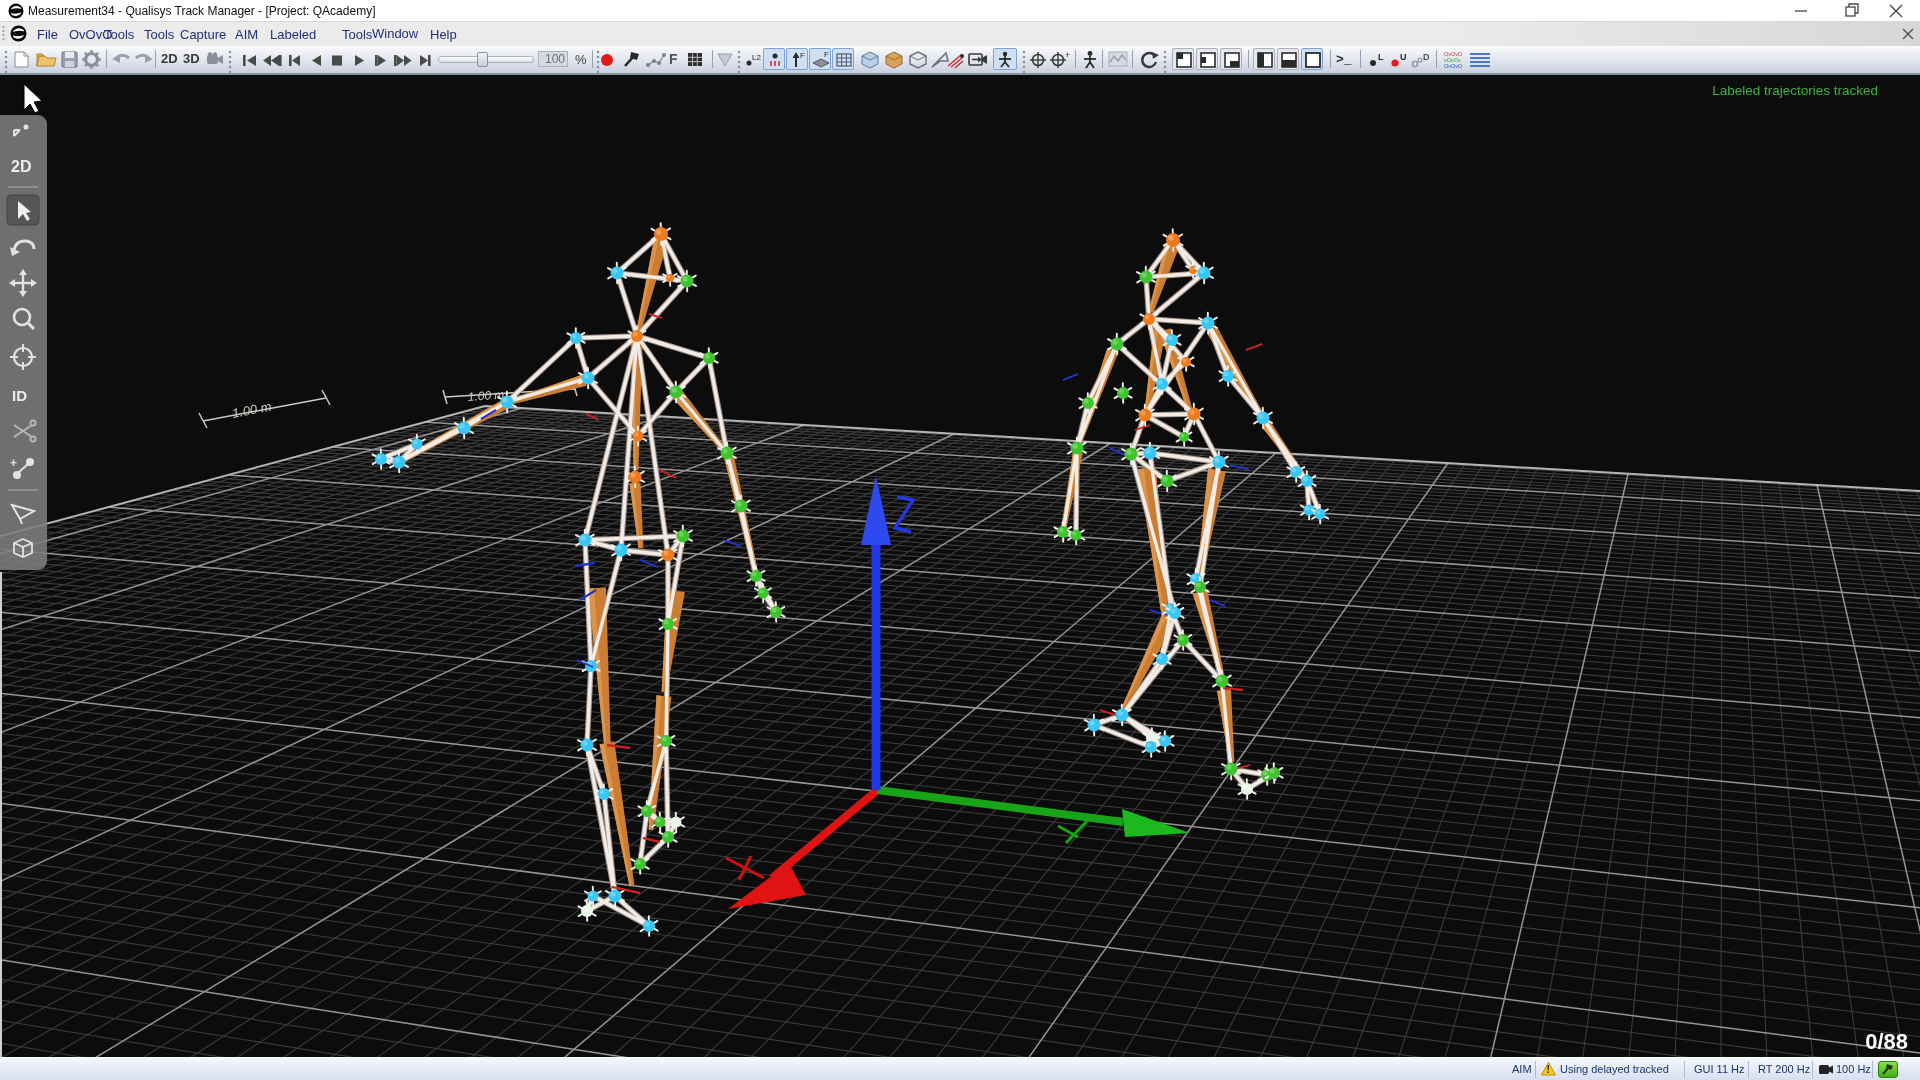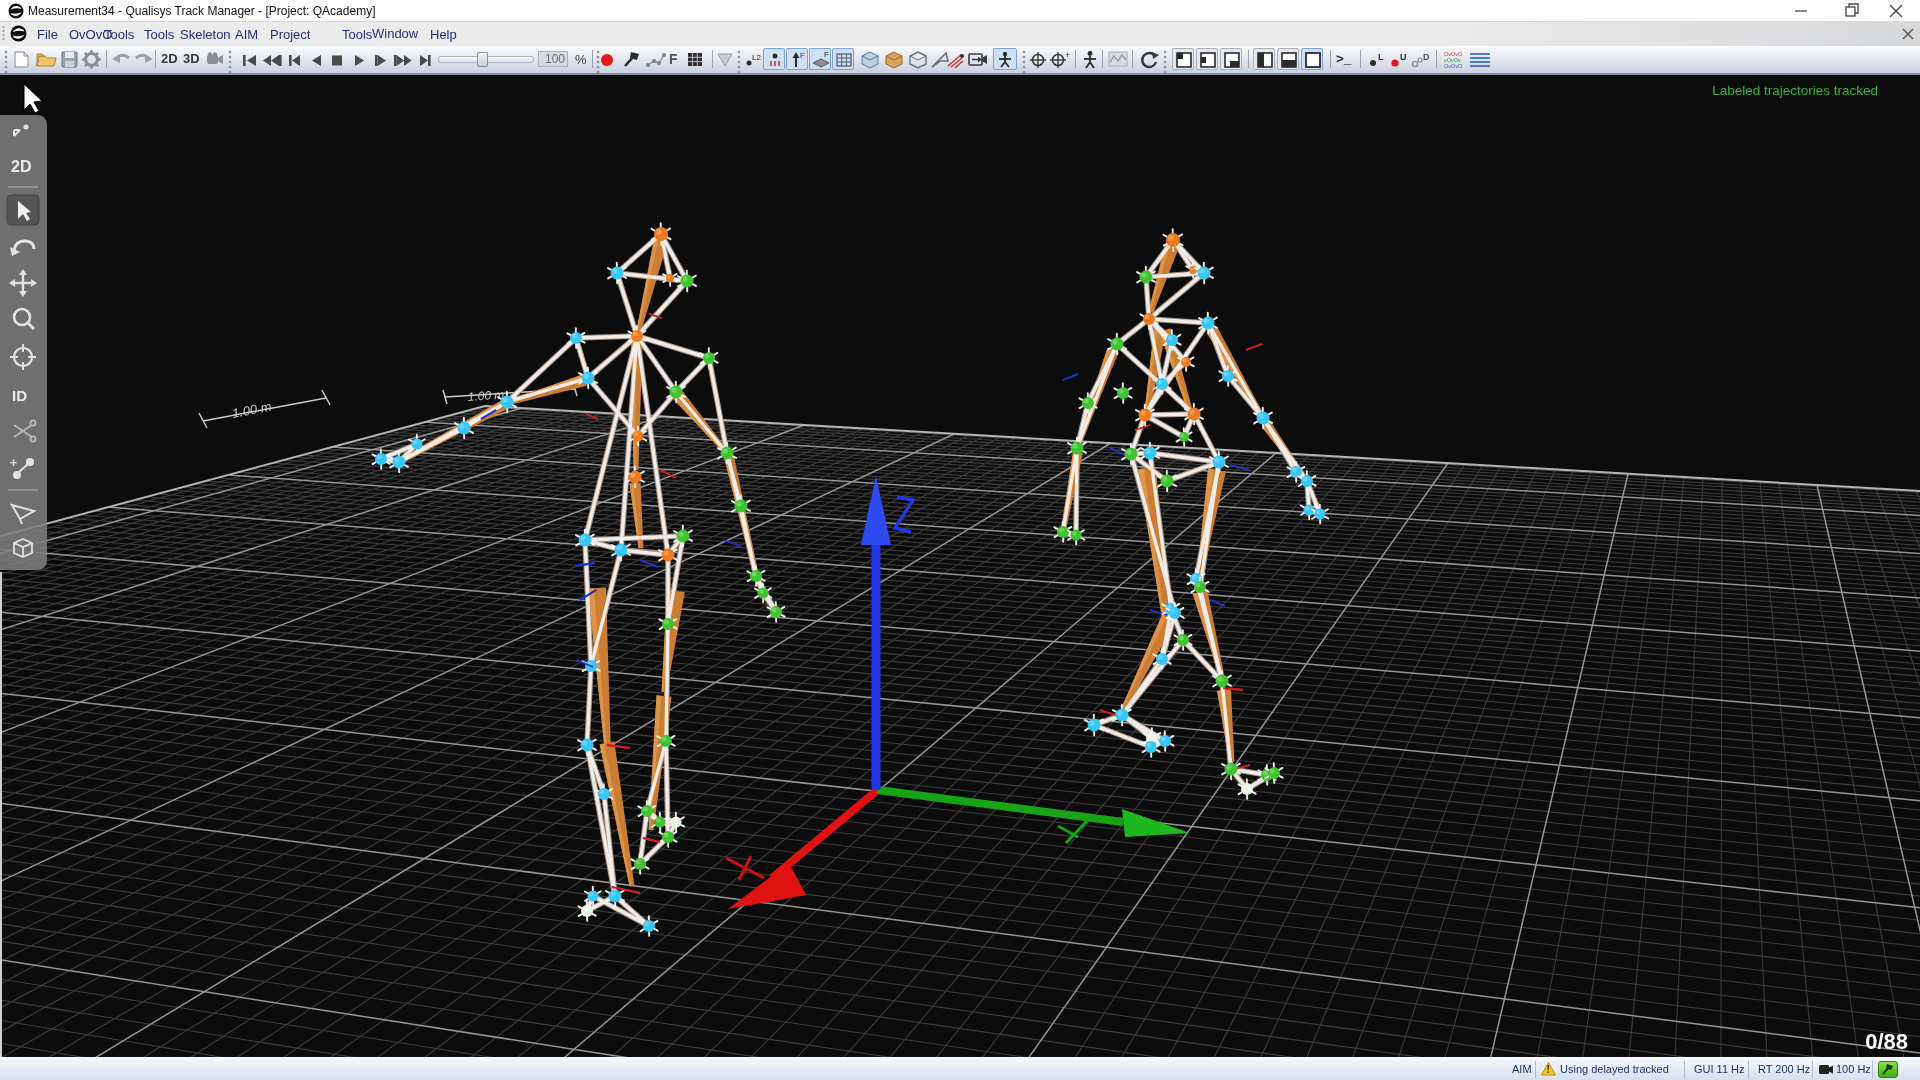--- a/index.html
+++ b/index.html
@@ -38,23 +38,23 @@
     </svg>
  <svg width="17" height="17" style="position:absolute;left:10px;top:3px">
       <circle cx="8.5" cy="8.5" r="8" fill="#0a0a0a"></circle>
       <path d="M 2.8 7 Q 5.3 2.7 10.6 3.4 Q 13.8 4 14.3 6.4 Q 9.5 4.8 2.8 7 Z" fill="#fff"></path>
       <path d="M 14.3 10 Q 11.7 14.3 6.4 13.6 Q 3.2 13 2.7 10.6 Q 7.5 12.2 14.3 10 Z" fill="#fff"></path>
     </svg>
  <span style="position:absolute;left:37px;top:5px;font:13px 'Liberation Sans';color:#20307a">File</span>
     <span style="position:absolute;left:69px;top:5px;font:13px 'Liberation Sans';color:#20307a">OvOvO</span>
     <span style="position:absolute;left:104px;top:5px;font:13px 'Liberation Sans';color:#20307a">Tools</span>
     <span style="position:absolute;left:144px;top:5px;font:13px 'Liberation Sans';color:#20307a">Tools</span>
-    <span style="position:absolute;left:180px;top:5px;font:13px 'Liberation Sans';color:#20307a">Skeleton</span>
+    <span style="position:absolute;left:180px;top:5px;font:13px 'Liberation Sans';color:#20307a">Capture</span>
     <span style="position:absolute;left:235px;top:5px;font:13px 'Liberation Sans';color:#20307a">AIM</span>
-    <span style="position:absolute;left:270px;top:5px;font:13px 'Liberation Sans';color:#20307a">Project</span>
+    <span style="position:absolute;left:270px;top:5px;font:13px 'Liberation Sans';color:#20307a">Labeled</span>
     <span style="position:absolute;left:342px;top:5px;font:13px 'Liberation Sans';color:#20307a">Tools</span>
     <span style="position:absolute;left:372px;top:4px;font:13px 'Liberation Sans';color:#20307a">Window</span>
     <span style="position:absolute;left:430px;top:5px;font:13px 'Liberation Sans';color:#20307a">Help</span>
  <svg width="14" height="14" style="position:absolute;left:1901px;top:5px">
       <g stroke="#555" stroke-width="1.4">
         <line x1="2" y1="2" x2="12" y2="12"></line>
         <line x1="12" y1="2" x2="2" y2="12"></line>
       </g>
     </svg>
 </div>

